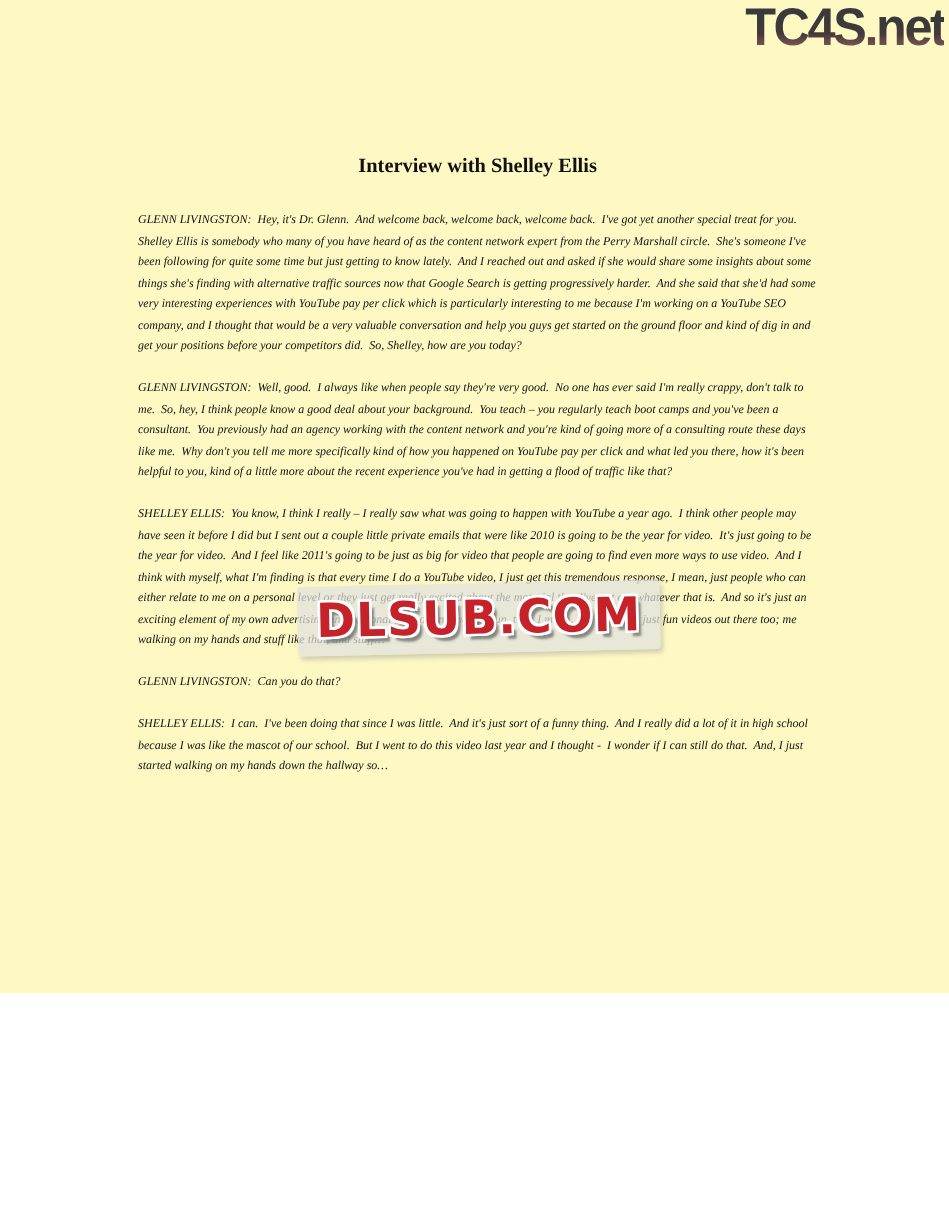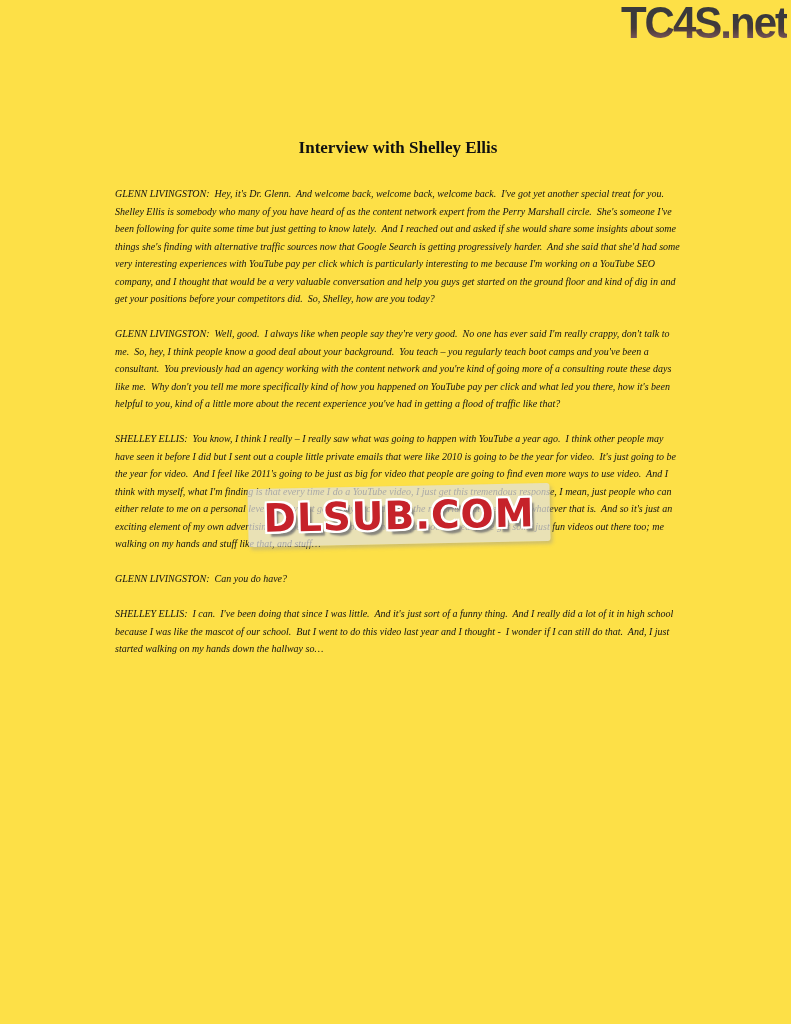--- a/index.html
+++ b/index.html
@@ -1,19 +1,19 @@
 <!DOCTYPE html>
 <html><head>
 <meta charset="utf-8">
 <style>
   html,body{margin:0;padding:0;background:#ffffff;}
   .page{
     position:relative;
-    width:791px;height:1024px;
-    background:#fde047;
+    width:791px;height:828px;
+    background:#fef9c3;
     overflow:hidden;
     font-family:"Liberation Serif", serif;
     color:#111;
   }
 
   
   .tc4s-logo{
     position:absolute;top:2px;right:4px;
     font-family:"Liberation Sans", sans-serif;
     font-weight:900;
@@ -22,21 +22,21 @@
     line-height:1;
     background:linear-gradient(#3a3a3c 40%, #45393a 62%, #8e6262 95%);
     -webkit-background-clip:text;
     background-clip:text;
     color:transparent;
     transform:scaleY(1.05);
   }
 
   
   .content{
-    position:absolute;left:115px;top:138px;width:566px;
+    position:absolute;left:115px;top:128px;width:566px;
   }
   .doc-title{
     margin:0 0 27px 0;
     text-align:center;
     font-size:17px;
     font-weight:bold;
     font-family:"Liberation Serif", serif;
   }
   .para{
     margin:0 0 17.5px 0;
@@ -95,21 +95,21 @@
 
     <h1 class="doc-title">Interview with Shelley Ellis</h1>
 
     <p class="para"><span>GLENN LIVINGSTON:</span><span>  Hey, it's Dr. Glenn.  And welcome back, welcome back, welcome back.  I've got yet another special treat for you.  Shelley Ellis is somebody who many of you have heard of as the content network expert from the Perry Marshall circle.  She's someone I've been following for quite some time but just getting to know lately.  And I reached out and asked if she would share some insights about some things she's finding with alternative traffic sources now that Google Search is getting progressively harder.  And she said that she'd had some very interesting experiences with YouTube pay per click which is particularly interesting to me because I'm working on a YouTube SEO company, and I thought that would be a very valuable conversation and help you guys get started on the ground floor and kind of dig in and get your positions before your competitors did.  So, Shelley, how are you today?</span></p>
 
 
     <p class="para"><span>GLENN LIVINGSTON:</span><span>  Well, good.  I always like when people say they're very good.  No one has ever said I'm really crappy, don't talk to me.  So, hey, I think people know a good deal about your background.  You teach – you regularly teach boot camps and you've been a consultant.  You previously had an agency working with the content network and you're kind of going more of a consulting route these days like me.  Why don't you tell me more specifically kind of how you happened on YouTube pay per click and what led you there, how it's been helpful to you, kind of a little more about the recent experience you've had in getting a flood of traffic like that?</span></p>
 
     <p class="para"><span>SHELLEY ELLIS:</span><span>  You know, I think I really – I really saw what was going to happen with YouTube a year ago.  I think other people may have seen it before I did but I sent out a couple little private emails that were like 2010 is going to be the year for video.  It's just going to be the year for video.  And I feel like 2011's going to be just as big for video that people are going to find even more ways to use video.  And I think with myself, what I'm finding is that every time I do a YouTube video, I just get this tremendous response, I mean, just people who can either relate to me on a personal level or they just get really excited about the material that I've put out whatever that is.  And so it's just an exciting element of my own advertising and personal promotion, and just fun, too.  I mean, I've got some just fun videos out there too; me walking on my hands and stuff like that, and stuff…</span></p>
 
-    <p class="para"><span>GLENN LIVINGSTON:</span><span>  Can you do have?</span></p>
+    <p class="para"><span>GLENN LIVINGSTON:</span><span>  Can you do that?</span></p>
 
     <p class="para"><span>SHELLEY ELLIS:</span><span>  I can.  I've been doing that since I was little.  And it's just sort of a funny thing.  And I really did a lot of it in high school because I was like the mascot of our school.  But I went to do this video last year and I thought -  I wonder if I can still do that.  And, I just started walking on my hands down the hallway so…</span></p>
 
   </div>
 
   <div class="dlsub-band">
     <span class="dlsub-text">DLSUB.COM</span>
   </div>
 
 

